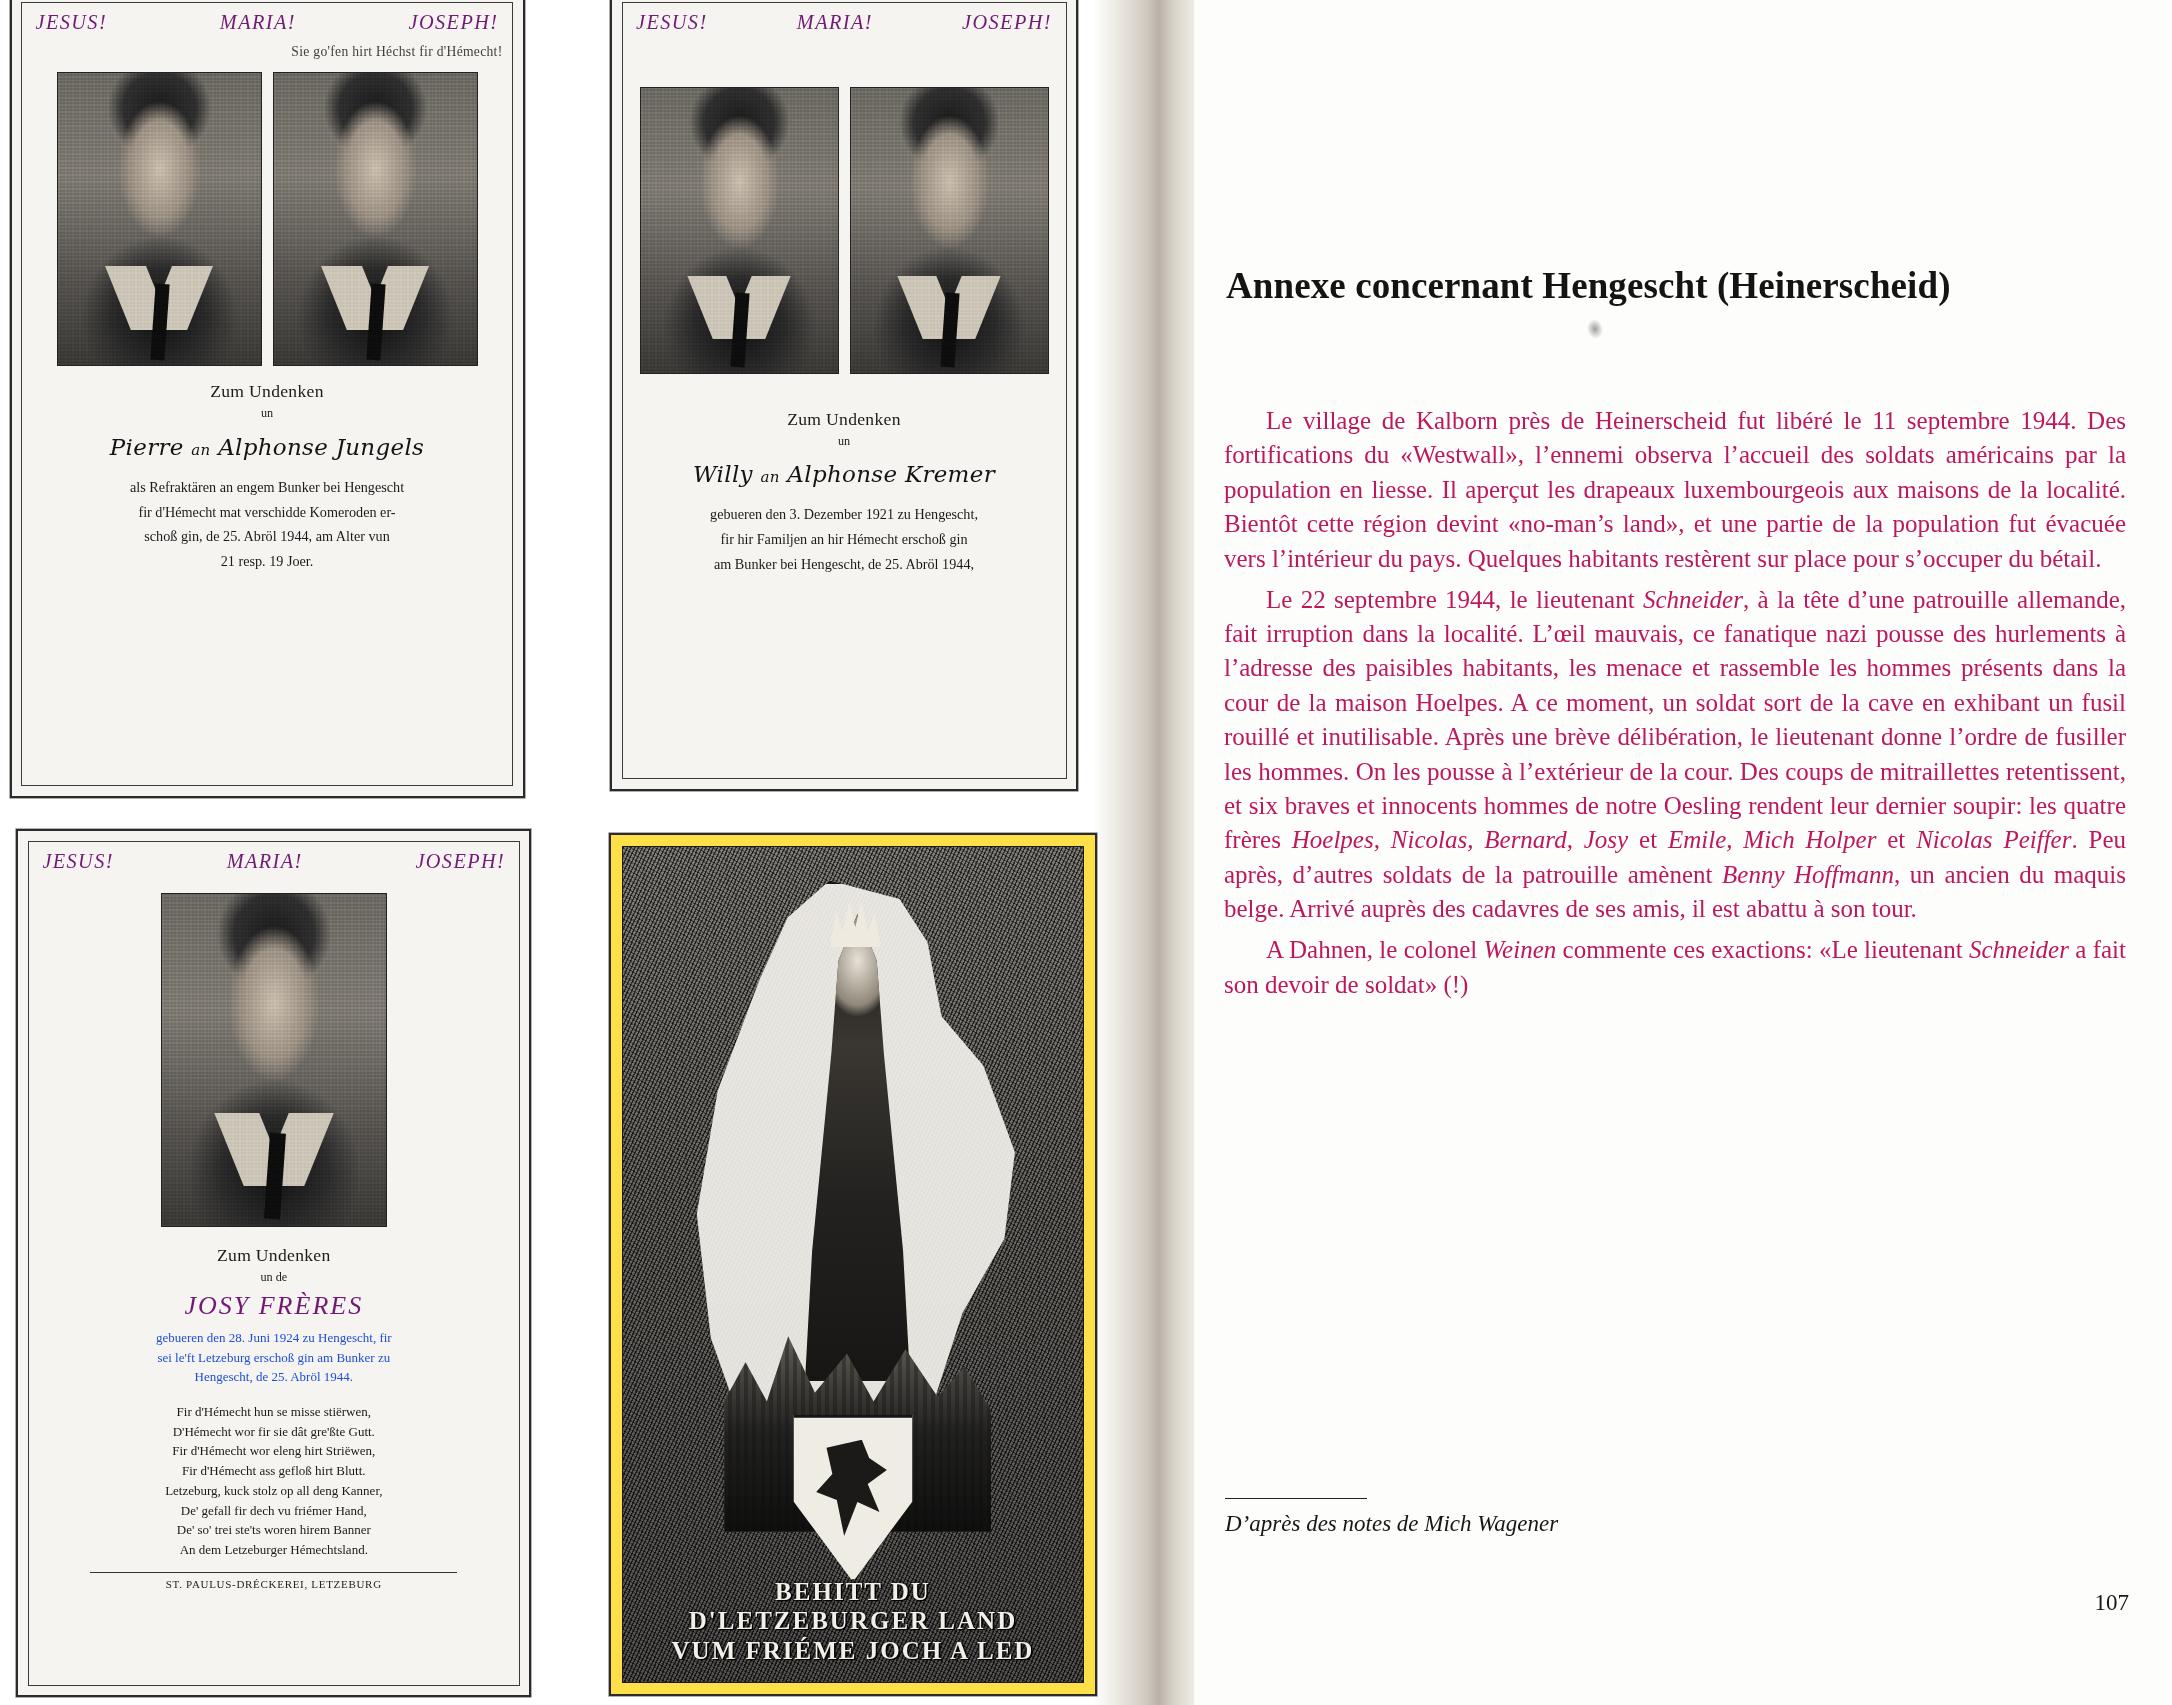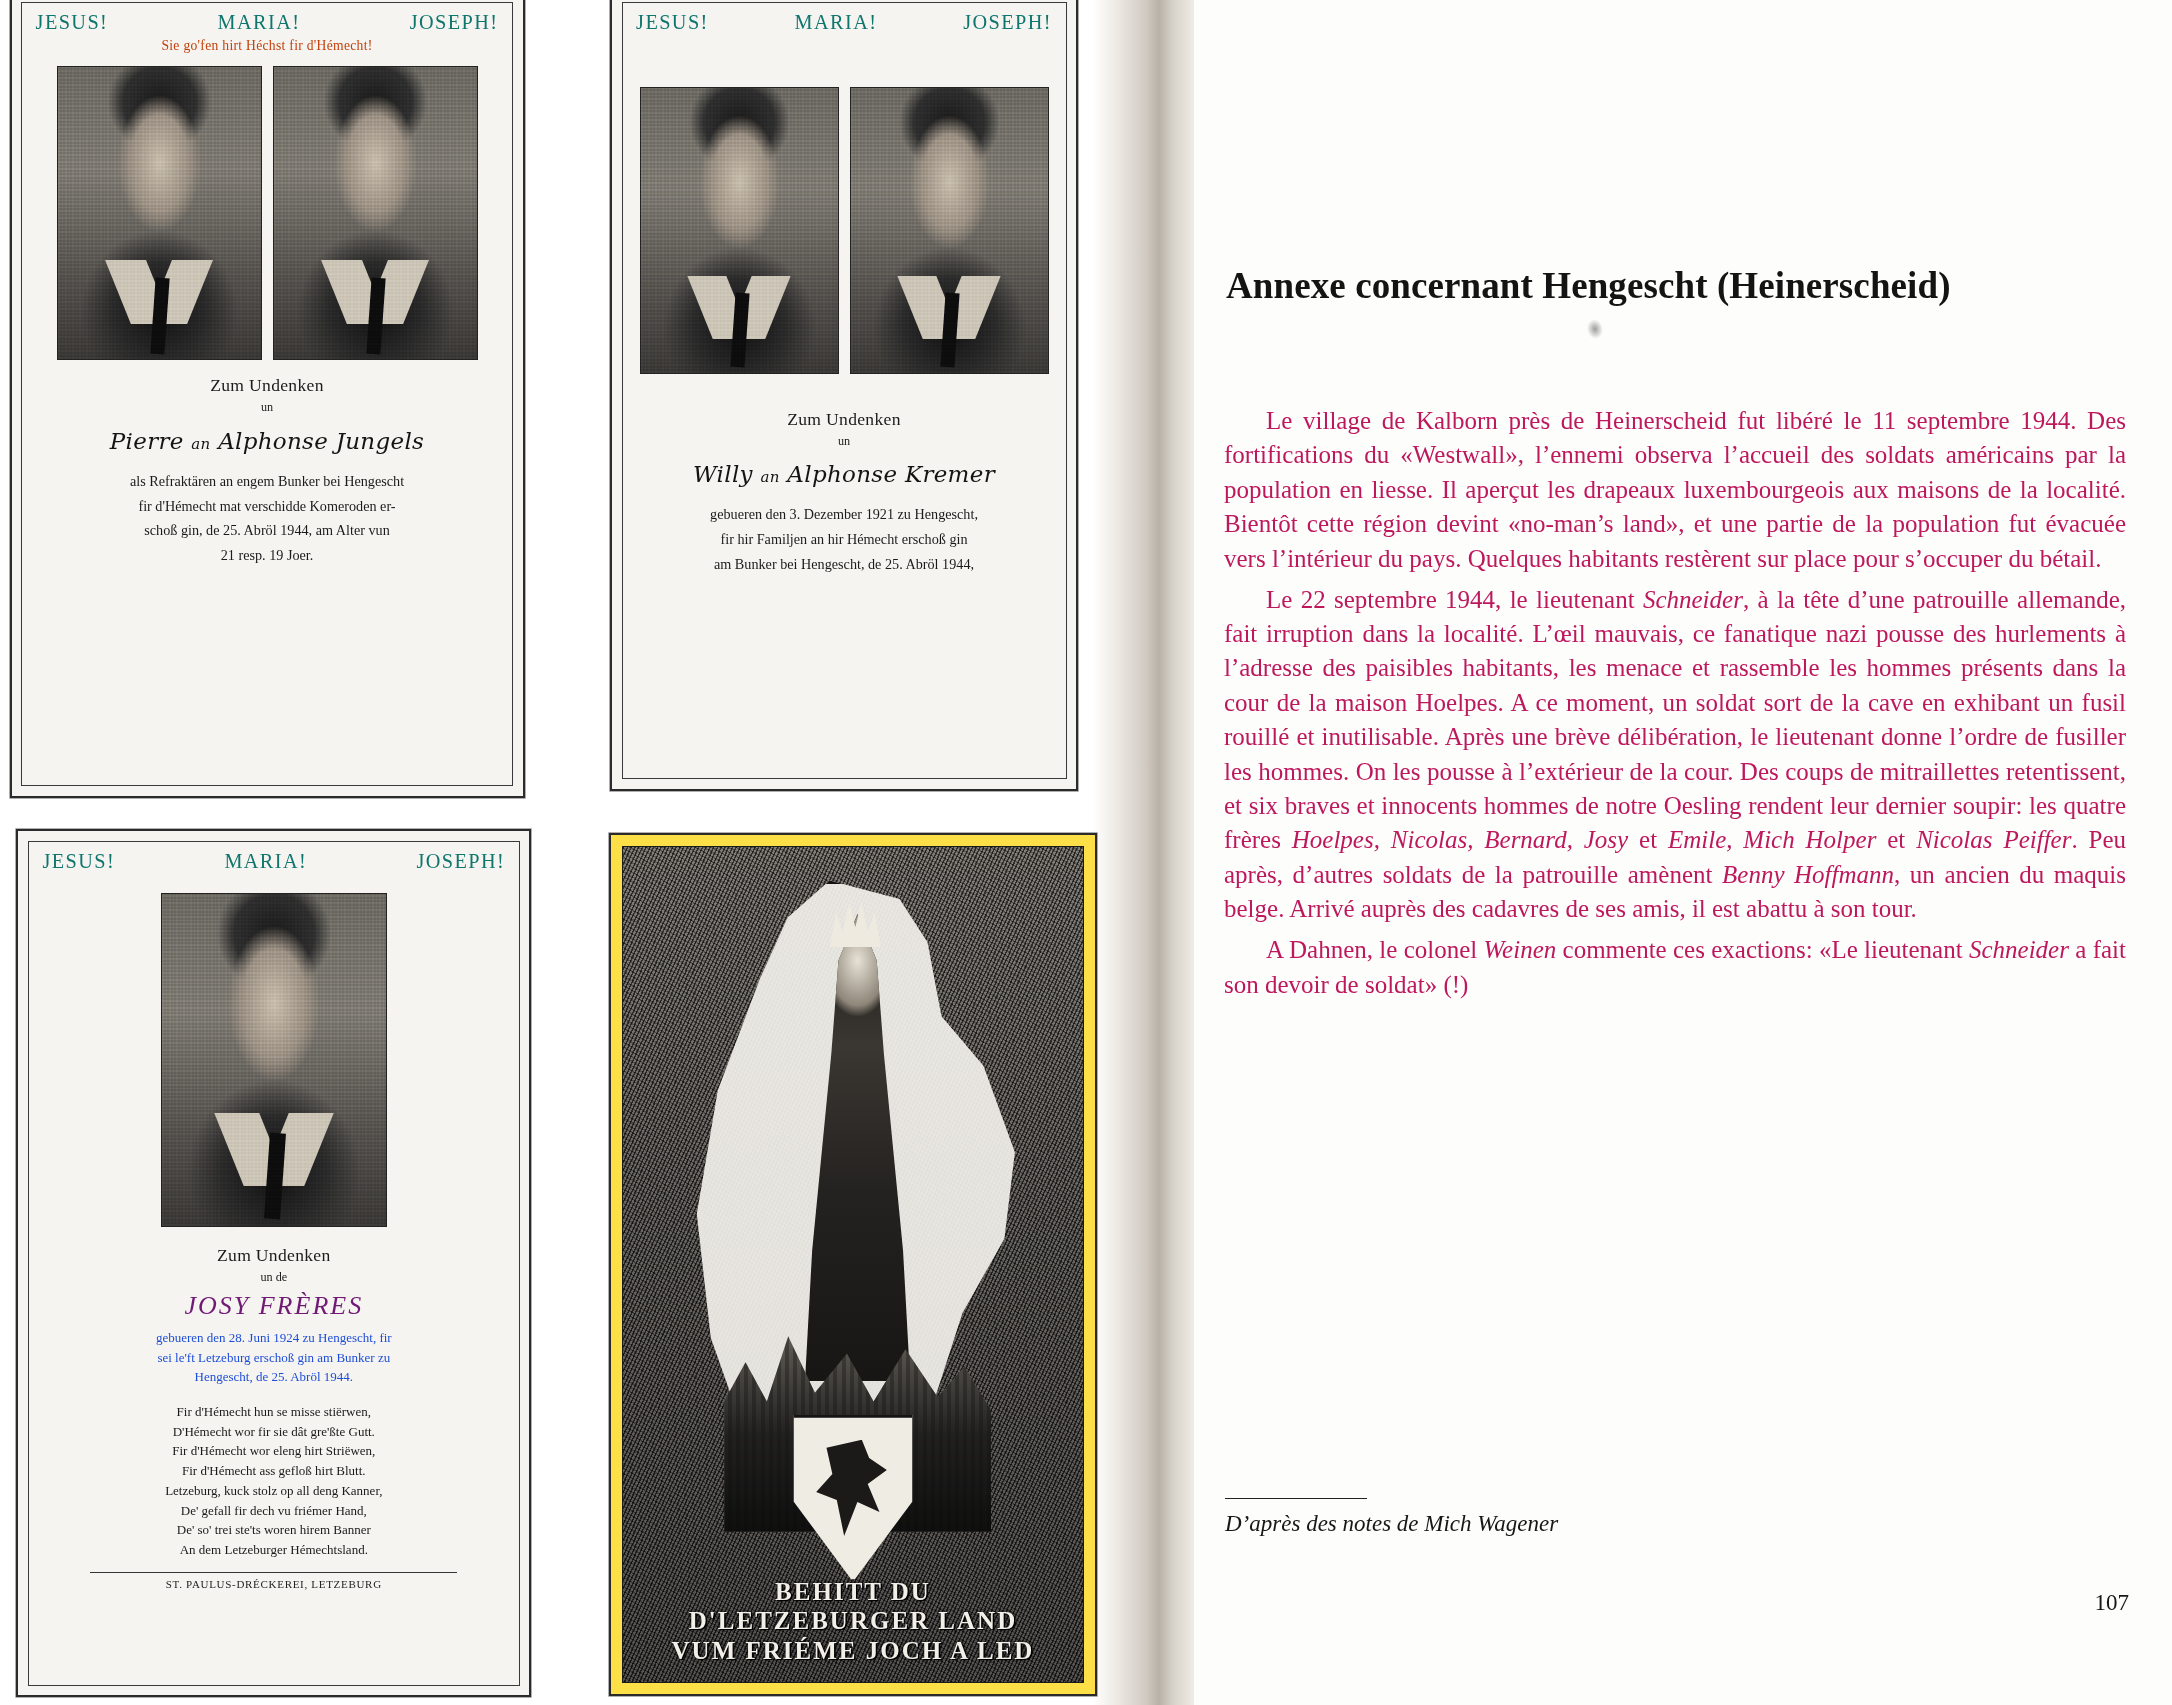--- a/index.html
+++ b/index.html
@@ -58,29 +58,31 @@
     box-sizing: border-box;
     padding: 6.8px 9.5px;
     text-align: center;
   }
   .jmj {
     display: flex;
     justify-content: space-between;
     font-family: "Liberation Serif", serif;
     font-size: 20.3px;
     letter-spacing: 1.4px;
-    color: #0f766e;
+    color: #701a75;
     padding: 1.4px 4.1px 0 4.1px;
+    font-style: italic;
   }
   .jmj span { white-space: nowrap; }
   .subhead {
     font-size: 13.6px;
-    color: #c2410c;
-    margin-top: 4px;
+    color: #404040;
+    margin-top: 10px;
     letter-spacing: 0.3px;
+    text-align: right;
   }
 
   
   .photos {
     display: flex;
     justify-content: center;
     gap: 11px;
     margin: 12.2px auto 0 auto;
   }
   .photo {

